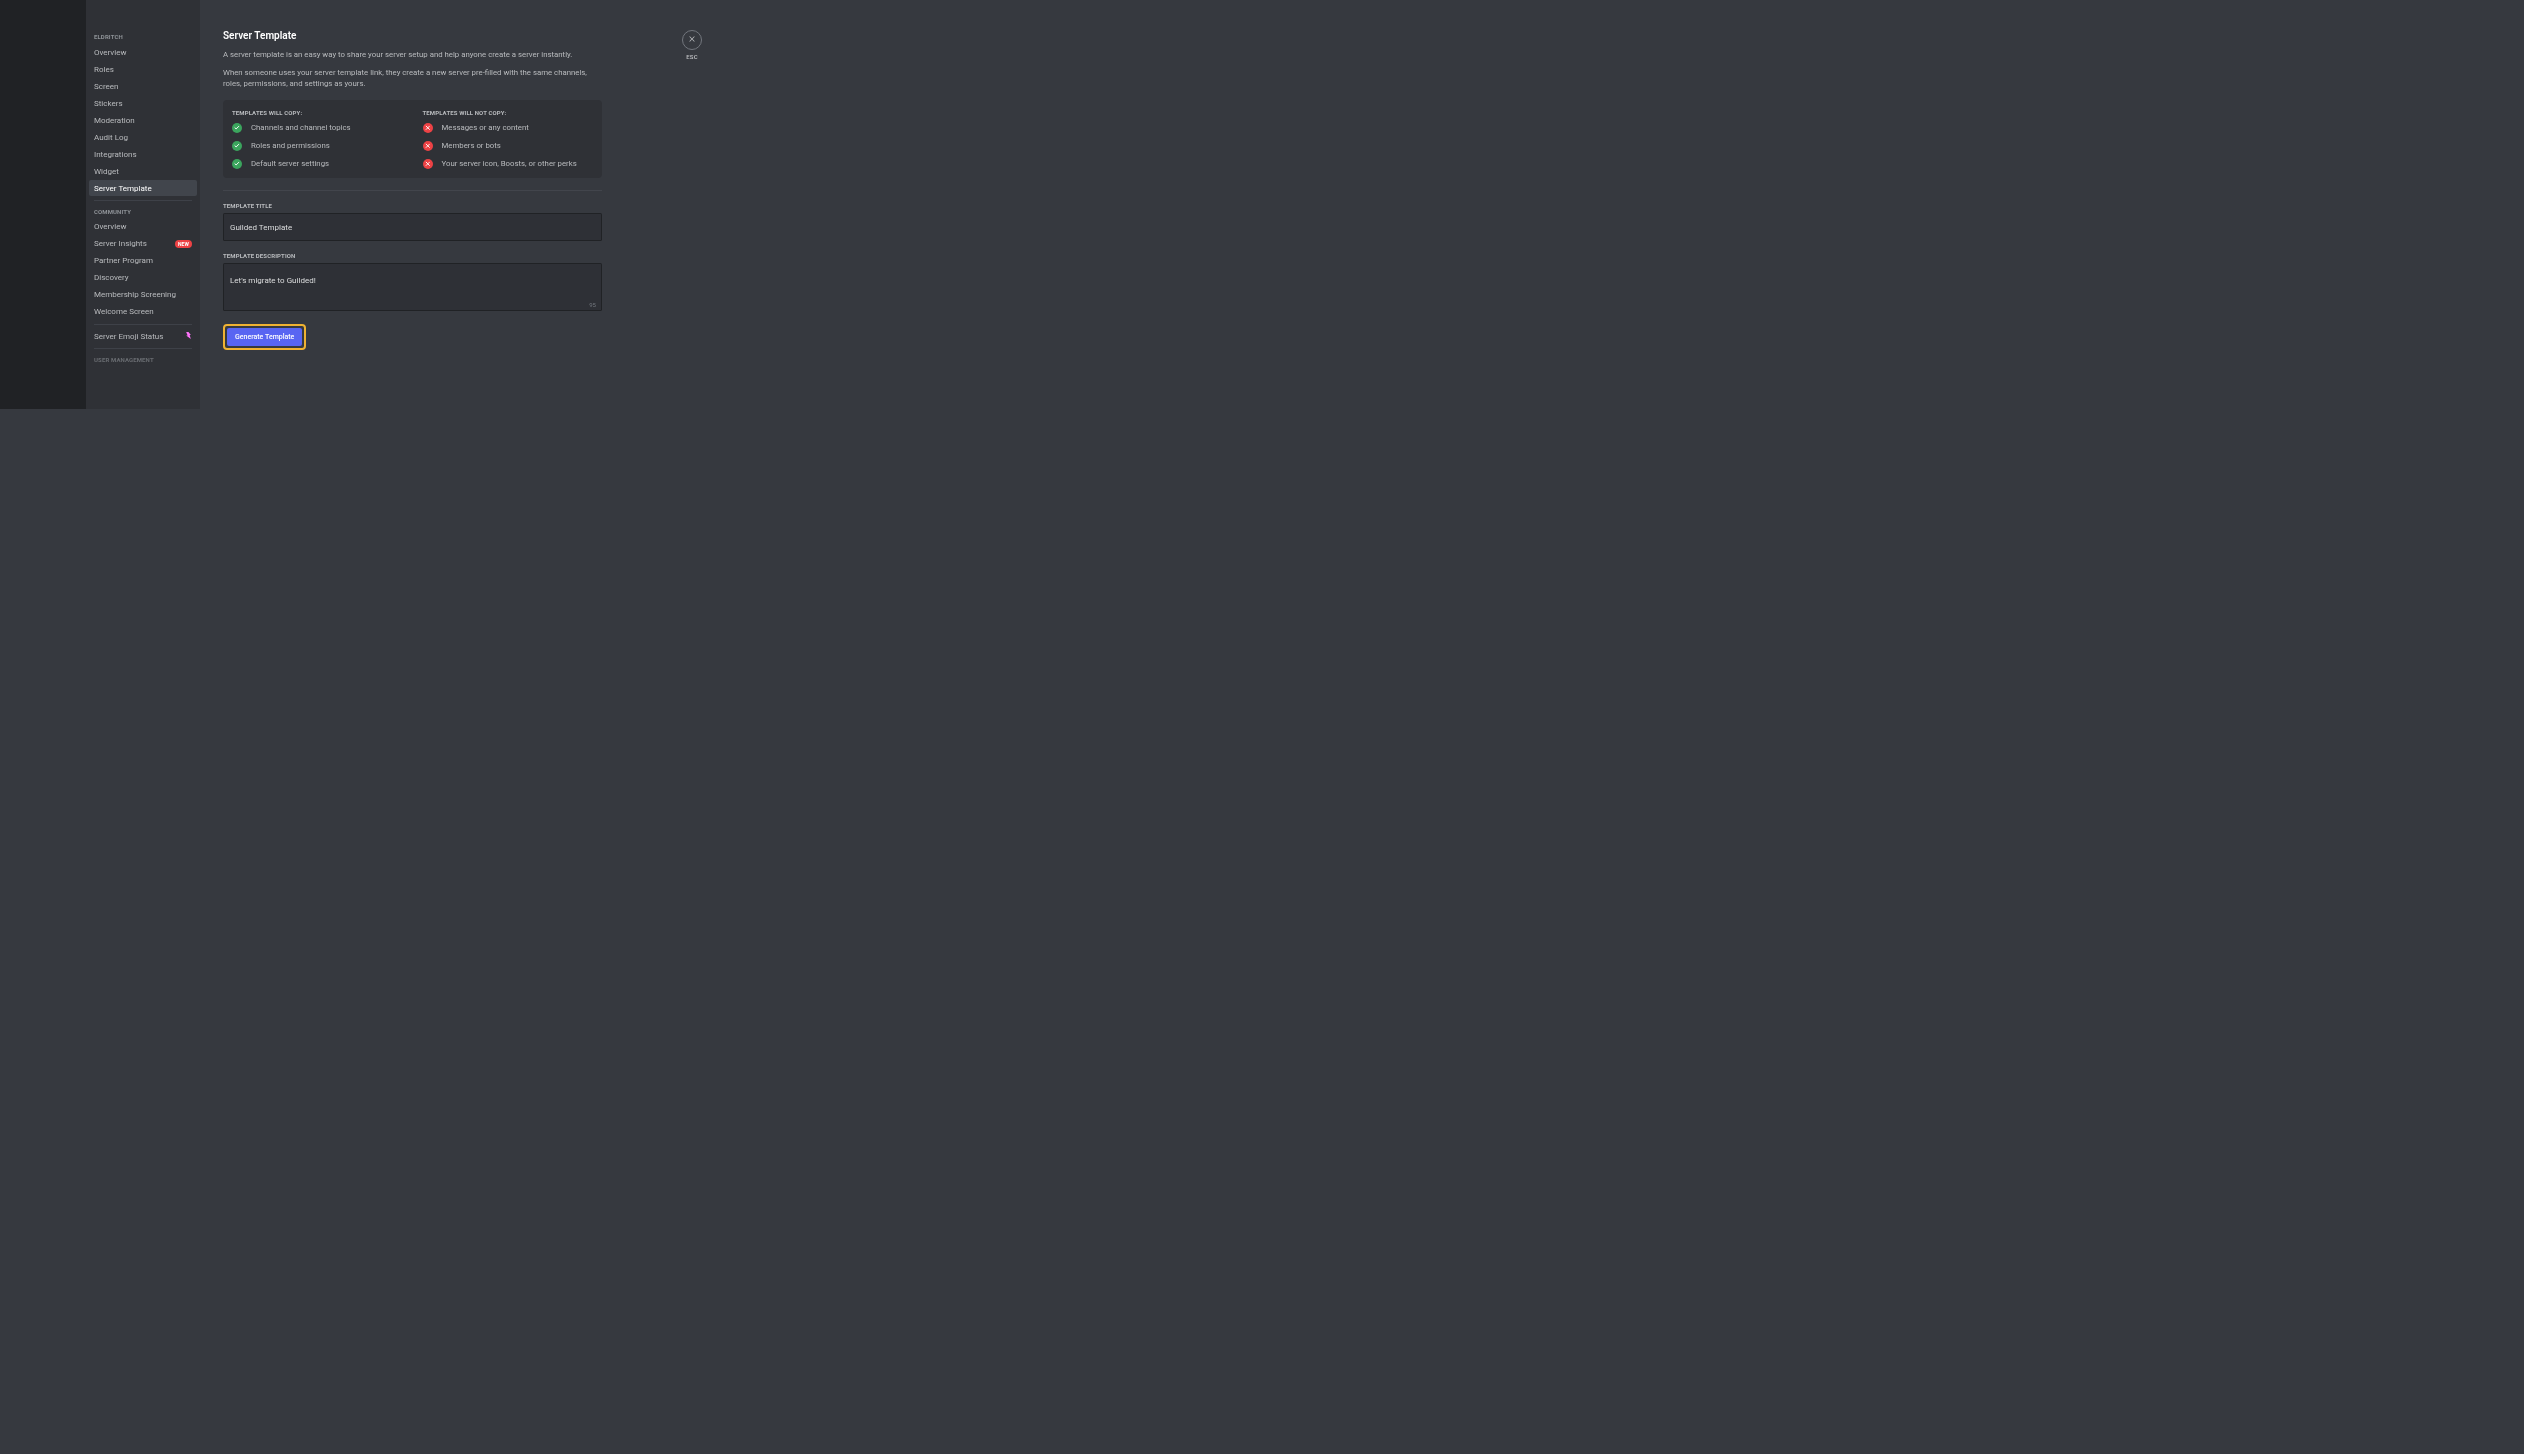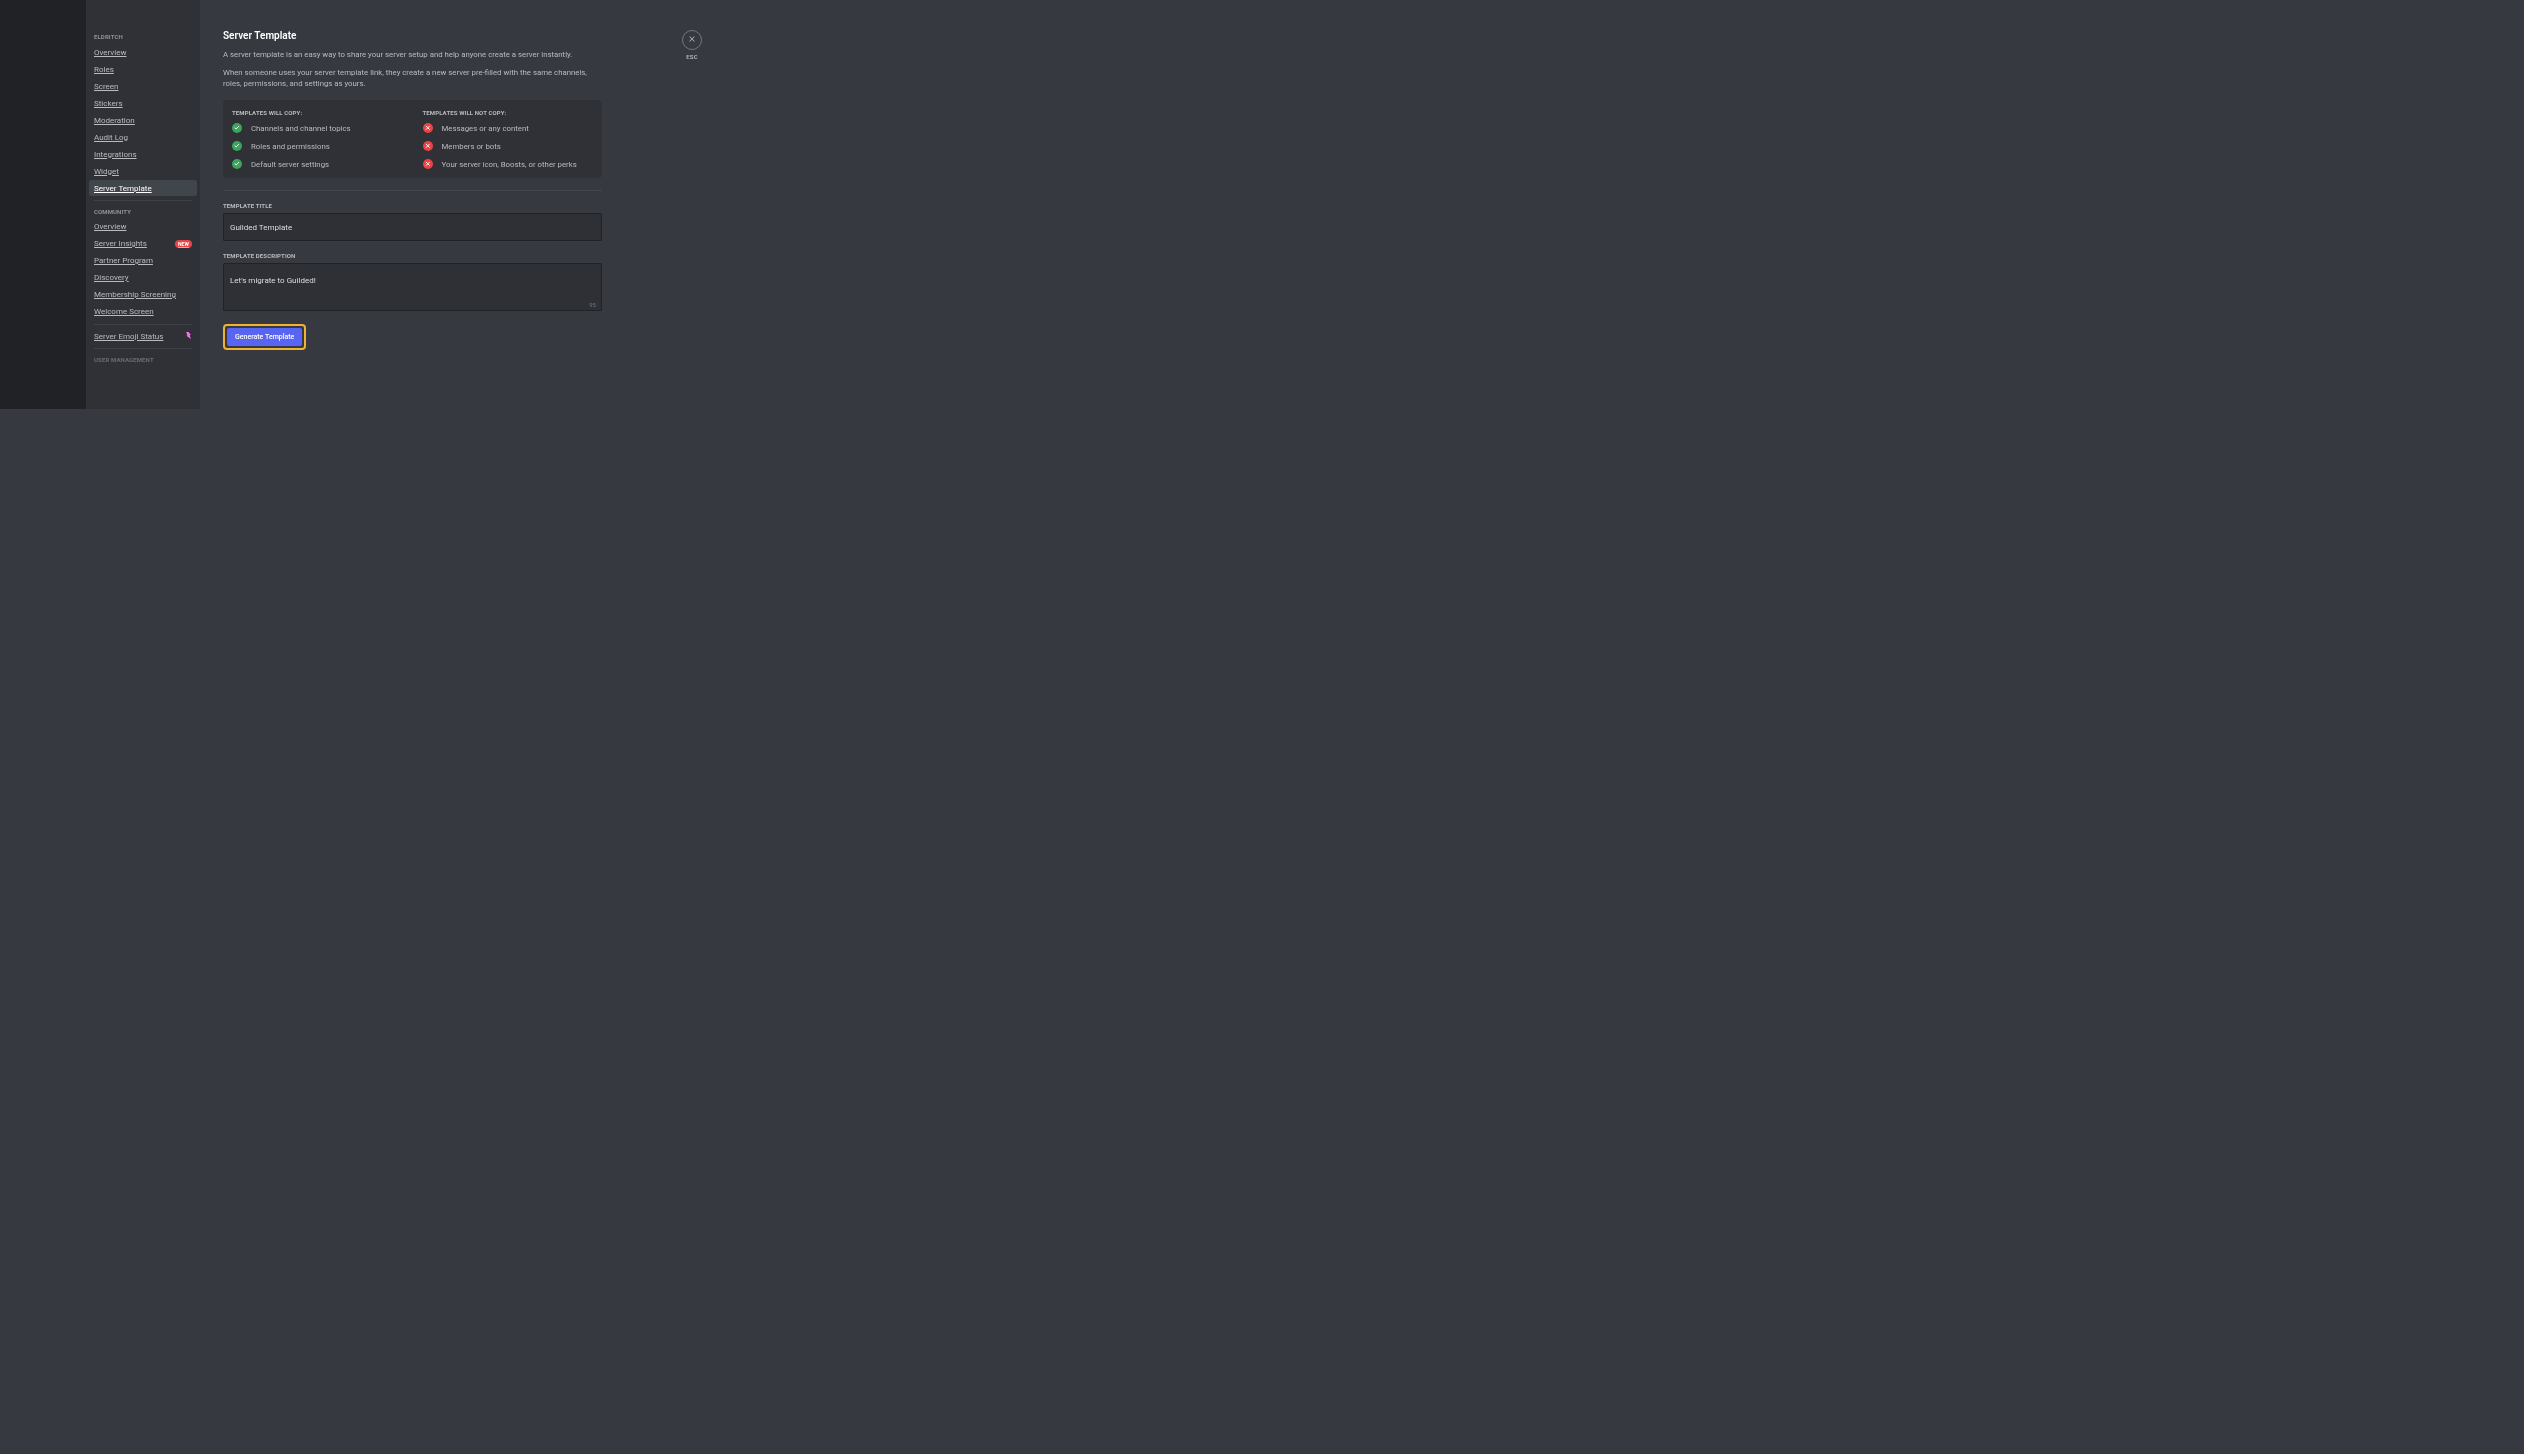--- a/index.html
+++ b/index.html
@@ -39,21 +39,20 @@
       display: flex;
       align-items: center;
       justify-content: space-between;
       padding: 0 5px;
       height: 16px;
       margin: 1px 0;
       border-radius: 2px;
       color: #b9bbbe;
       font-size: 8px;
       cursor: pointer;
-      text-decoration: underline;
     }
     .sidebar-item.selected {
       background: rgba(79,84,92,.6);
       color: #ffffff;
     }
     .sidebar-divider {
       height: 0.5px;
       background: rgba(79,84,92,.48);
       margin: 4px 5px;
     }
@@ -99,21 +98,21 @@
     .copy-col { flex: 1; }
     .copy-col-title {
       font-size: 6px;
       font-weight: 700;
       color: #b9bbbe;
       letter-spacing: 0.02em;
       margin-bottom: 7px;
     }
     .copy-item {
       display: flex;
-      align-items: flex-end;
+      align-items: center;
       gap: 9px;
       margin-bottom: 8px;
       font-size: 7.8px;
       color: #b9bbbe;
     }
     .copy-item:last-child { margin-bottom: 0; }
     .icon-check, .icon-cross {
       width: 10px;
       height: 10px;
       border-radius: 50%;

